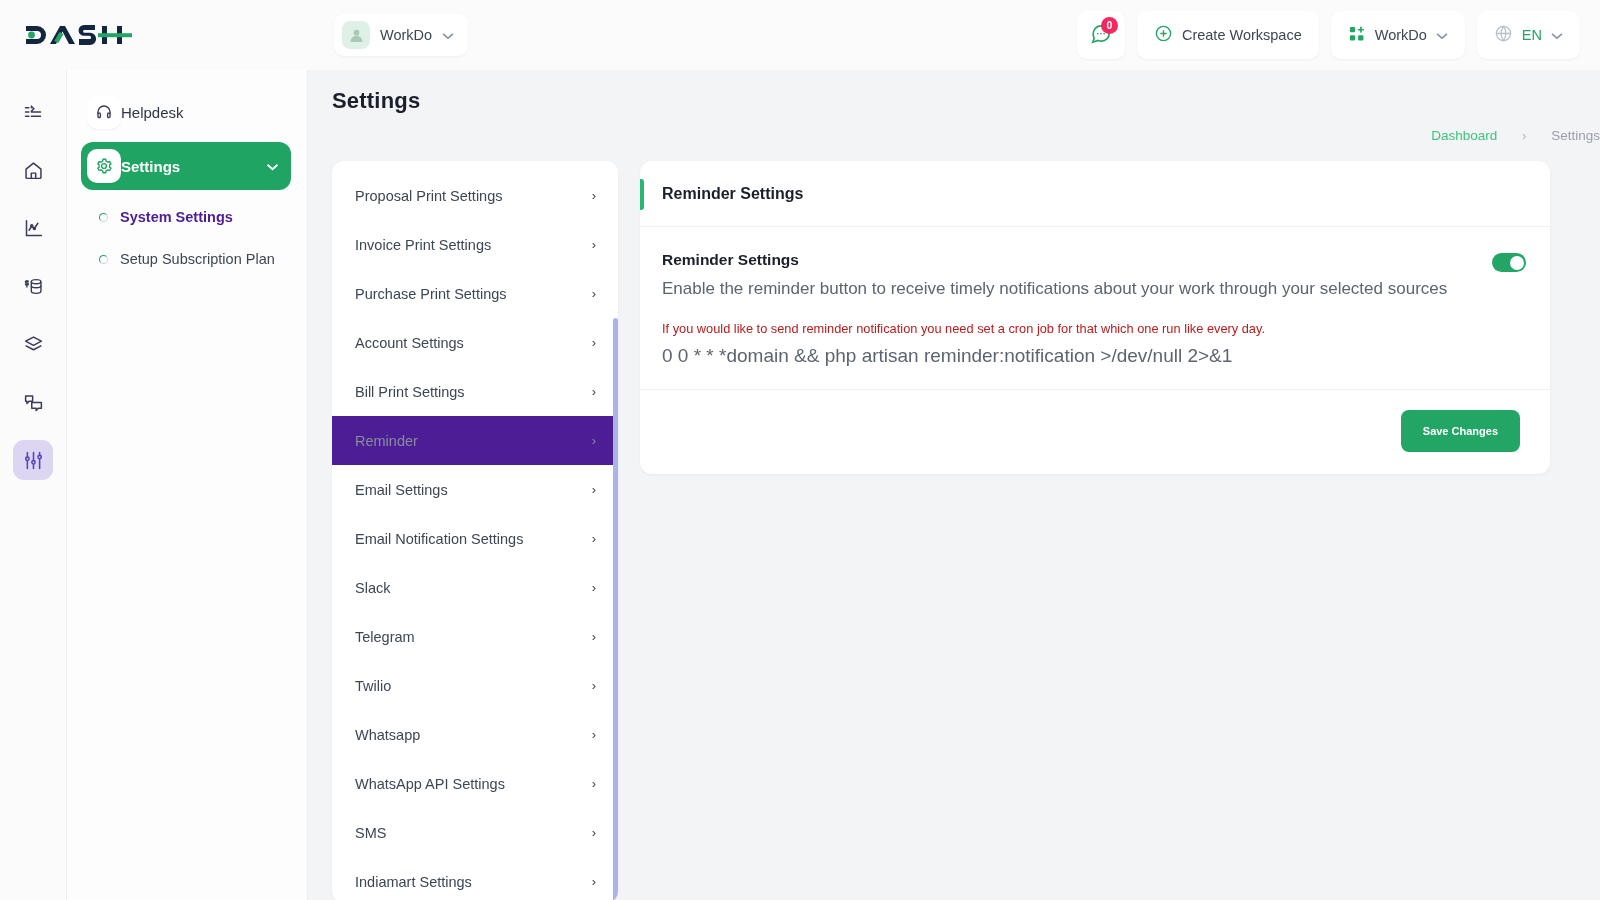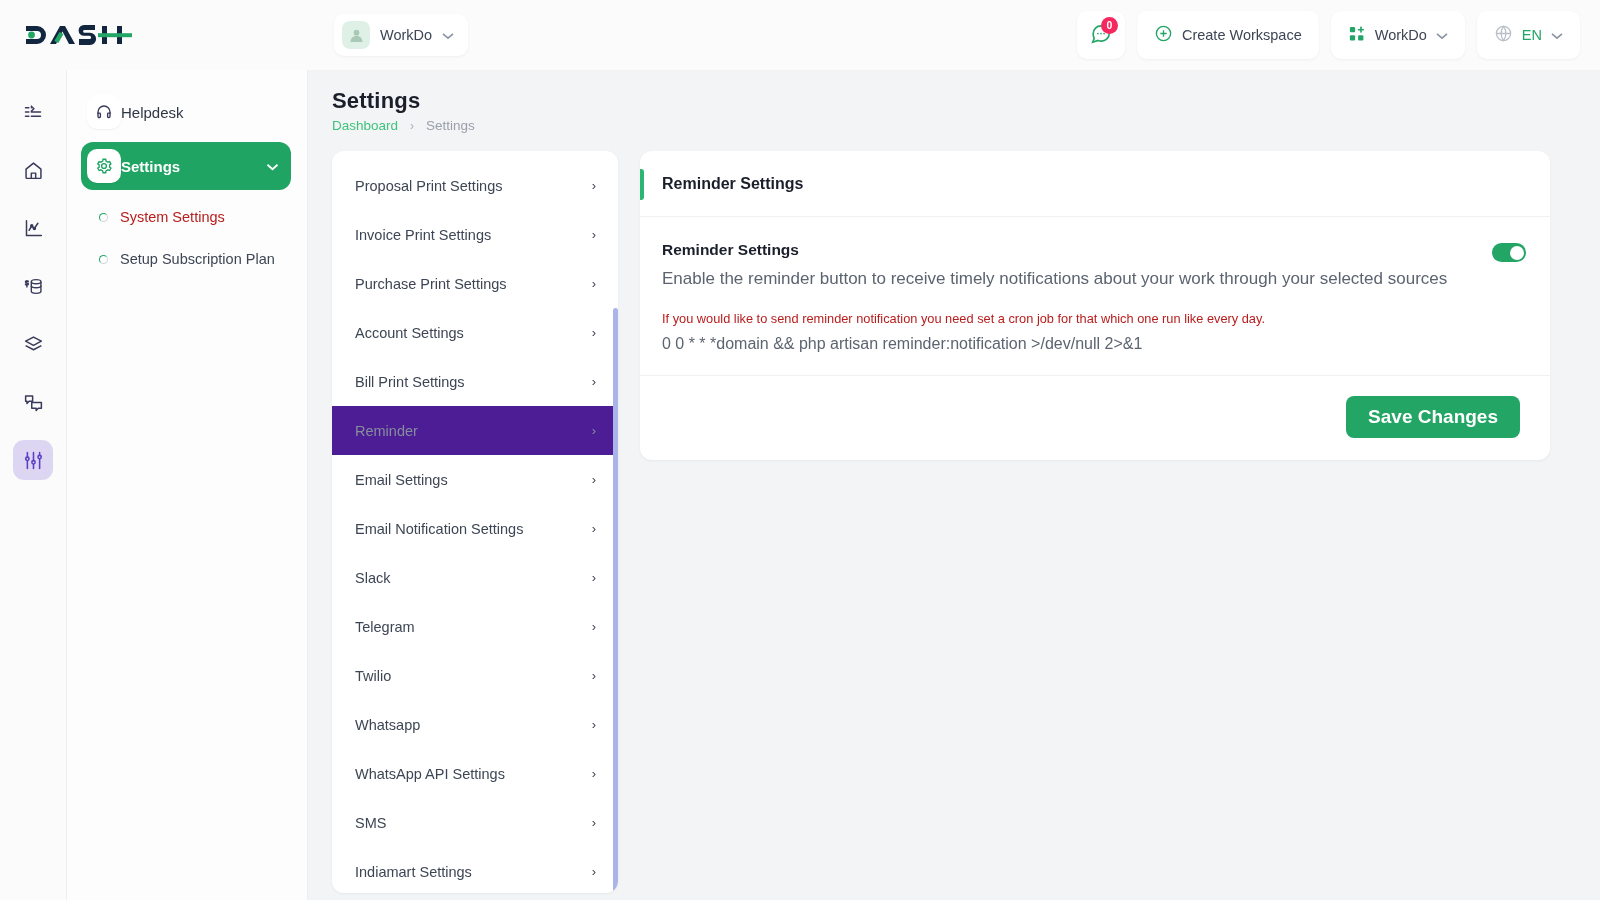--- a/index.html
+++ b/index.html
@@ -99,27 +99,27 @@
   .sub-item {
     display: flex; align-items: center; gap: 12px;
     height: 42px; padding-left: 18px; cursor: pointer;
   }
   .dot {
     width: 9px; height: 9px; border-radius: 50%;
     border: 1.6px solid #22a565; border-right-color: #cfd6de; border-bottom-color: #cfd6de;
     flex: 0 0 auto;
   }
   .sub-label { font-size: 14.5px; color: #3d4654; }
-  .sub-item.active .sub-label { color: #b91c1c; font-weight: 400; }
+  .sub-item.active .sub-label { color: #4c1d95; font-weight: 700; }
 
   
   .main { position: absolute; left: 308px; top: 70px; width: 1292px; height: 830px; background: #f3f4f6; }
   .page-head { padding: 18px 0 0 24px; }
   .page-title { font-size: 22px; font-weight: 700; color: #1a1f2b; letter-spacing: .2px; }
-  .crumbs { margin-top: 4px; display: flex; align-items: center; gap: 12px; font-size: 13.5px; }
+  .crumbs { margin-top: 14px; display: flex; align-items: center; gap: 25px; font-size: 13.5px; justify-content: flex-end; }
   .crumb-link { color: #3fc37c; cursor: pointer; }
   .crumb-sep { color: #a9b0bb; font-size: 12px; }
   .crumb-cur { color: #99a0ab; }
 
   .content { display: flex; gap: 22px; padding: 18px 50px 0 24px; }
 
   
   .list-card {
     width: 286px; flex: 0 0 286px;
     background: #fff; border-radius: 12px;
@@ -164,30 +164,30 @@
     width: 34px; height: 19px; border-radius: 10px; background: #22a565;
     position: relative; cursor: pointer; flex: 0 0 auto; margin-top: 2px;
   }
   .toggle .knob {
     position: absolute; top: 2.5px; right: 2.5px;
     width: 14px; height: 14px; border-radius: 50%; background: #fff;
   }
 
   .cron-title { margin-top: 26px; font-size: 14.5px; font-weight: 700; color: #1a1f2b; }
   .cron-desc { margin-top: 22px; font-size: 12.8px; color: #b91c1c; }
-  .cron-cmd { margin-top: 9px; font-size: 16px; color: #5c6470; }
+  .cron-cmd { margin-top: 9px; font-size: 19px; color: #5c6470; }
 
   .panel-foot {
     border-top: 1px solid #f0f1f3; padding: 20px 30px 22px 0;
     display: flex; justify-content: flex-end;
   }
   .btn-primary {
     background: #22a565; color: #fff; border: none;
     height: 42px; padding: 0 22px; border-radius: 8px;
-    font-size: 19px; font-weight: 600; cursor: pointer;
+    font-size: 11px; font-weight: 600; cursor: pointer;
     font-family: "Liberation Sans", sans-serif;
   }
 </style>
 </head>
 <body>
 
 <div class="topbar">
   <div class="logo-zone">
     <svg class="logo" width="108" height="26" viewBox="0 0 108 26">
       <path d="M2 4 h11 a9 9 0 0 1 0 18 H2 V17 h11 a4 4 0 0 0 0-8 H2 Z" fill="#12263f"></path>

